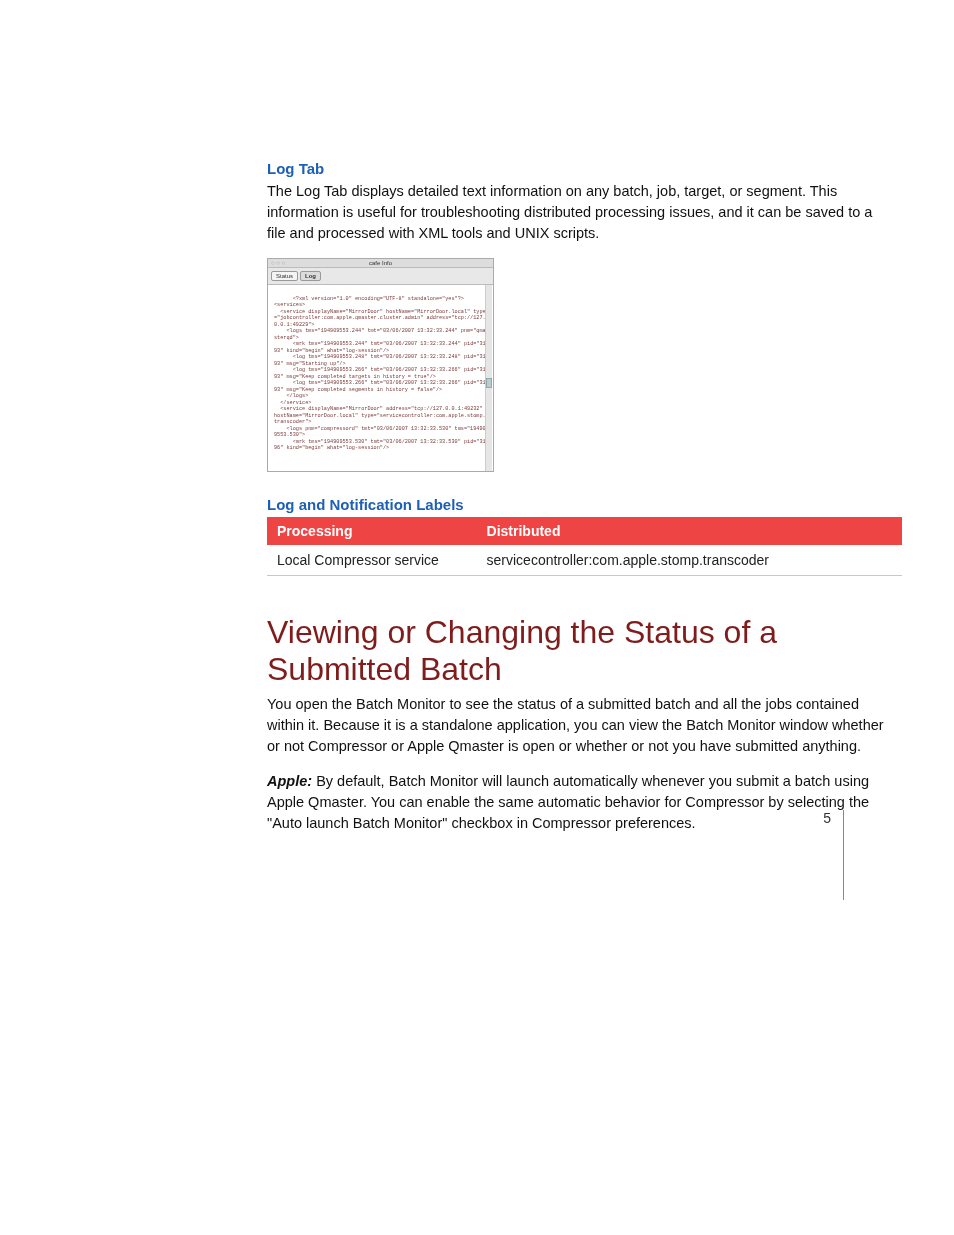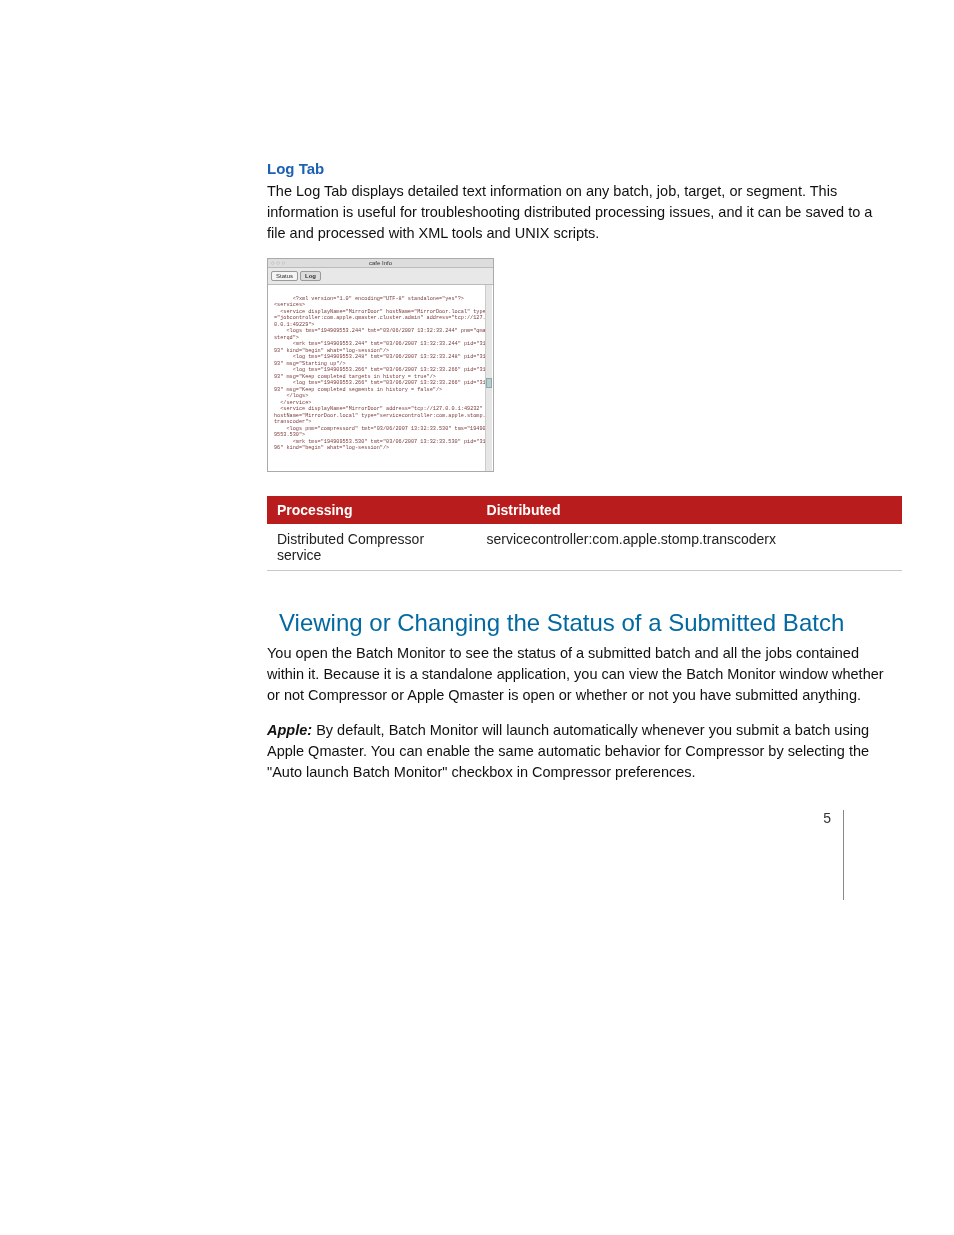--- a/index.html
+++ b/index.html
@@ -86,36 +86,36 @@
   .ss-scrollbar .thumb {
     position: absolute; right:0; left:0; top:50%; height:8px; background:#bcc; border:1px solid #8aa;
   }
   table.labels {
     border-collapse: collapse;
     width: 100%;
     font-size: 14px;
     margin-bottom: 38px;
   }
   table.labels th {
-    background: #b91c1c;
+    background: #ef4444;
     color: #fff;
     text-align: left;
     font-weight: 600;
     padding: 6px 10px;
   }
   table.labels td {
     padding: 7px 10px;
     border-bottom: 1px solid #c8c8c8;
     vertical-align: top;
   }
   .big-heading {
-    color: #0369a1;
+    color: #7f1d1d;
     font-weight: 400;
-    font-size: 24px;
-    margin: 0 0 6px 12px;
+    font-size: 32px;
+    margin: 0 0 6px 0;
     font-family: "Myriad Pro", "Helvetica Neue", Arial, sans-serif;
   }
   .note-label {
     font-style: italic;
     font-weight: 600;
   }
   .page-number {
     position: absolute;
     right: 110px;
     bottom: 100px;
@@ -157,32 +157,33 @@
       &lt;log tms="194909553.266" tmt="03/06/2007 13:32:33.266" pid="3193" msg="Keep completed segments in history = false"/&gt;
     &lt;/logs&gt;
   &lt;/service&gt;
   &lt;service displayName="MirrorDoor" address="tcp://127.0.0.1:49232" hostName="MirrorDoor.local" type="servicecontroller:com.apple.stomp.transcoder"&gt;
     &lt;logs pnm="compressord" tmt="03/06/2007 13:32:33.530" tms="194909553.530"&gt;
       &lt;mrk tms="194909553.530" tmt="03/06/2007 13:32:33.530" pid="3196" kind="begin" what="log-session"/&gt;</span>
       <div class="ss-scrollbar"><div class="thumb"></div></div>
     </div>
   </div>
 
+  <p class="section-heading">Log and Notification Labels</p>
 
   <table class="labels">
     <thead>
       <tr>
         <th style="width:33%">Processing</th>
         <th>Distributed</th>
       </tr>
     </thead>
     <tbody>
       <tr>
-        <td>Distributed Compressor service</td>
-        <td>servicecontroller:com.apple.stomp.transcoderx</td>
+        <td>Local Compressor service</td>
+        <td>servicecontroller:com.apple.stomp.transcoder</td>
       </tr>
     </tbody>
   </table>
 
   <h2 class="big-heading">Viewing or Changing the Status of a Submitted Batch</h2>
   <p class="body-text">You open the Batch Monitor to see the status of a submitted batch and all the jobs contained within it. Because it is a standalone application, you can view the Batch Monitor window whether or not Compressor or Apple Qmaster is open or whether or not you have submitted anything.</p>
   <p class="body-text">
     <span class="note-label">Apple:</span><span>  By default, Batch Monitor will launch automatically whenever you submit a batch using Apple Qmaster. You can enable the same automatic behavior for Compressor by selecting the "Auto launch Batch Monitor" checkbox in Compressor preferences.</span>
   </p>
 

